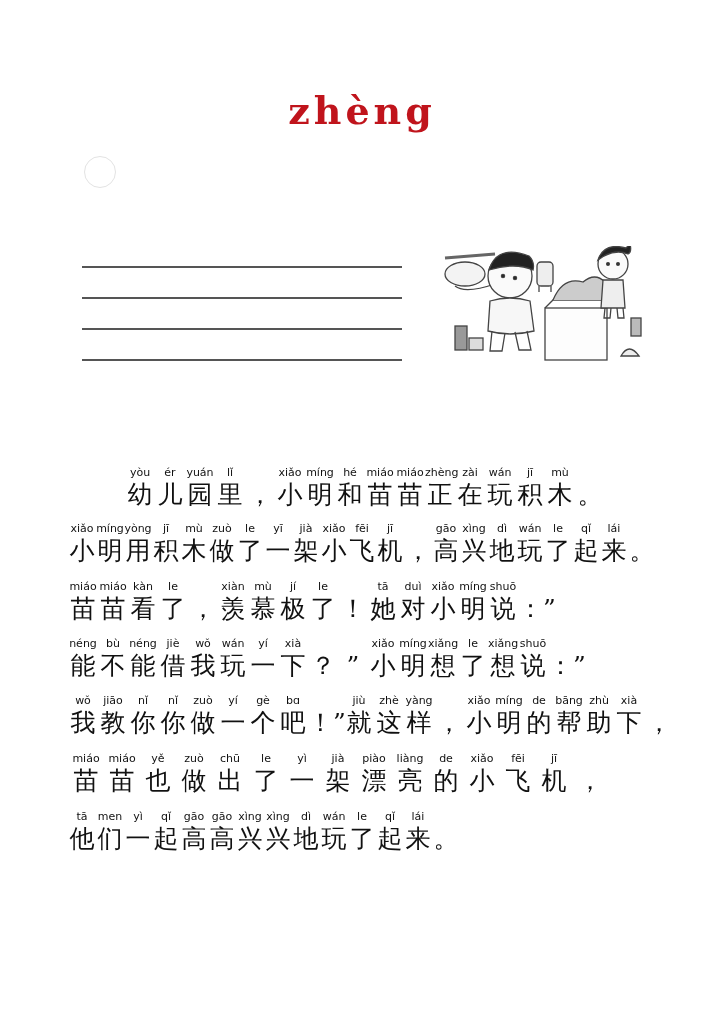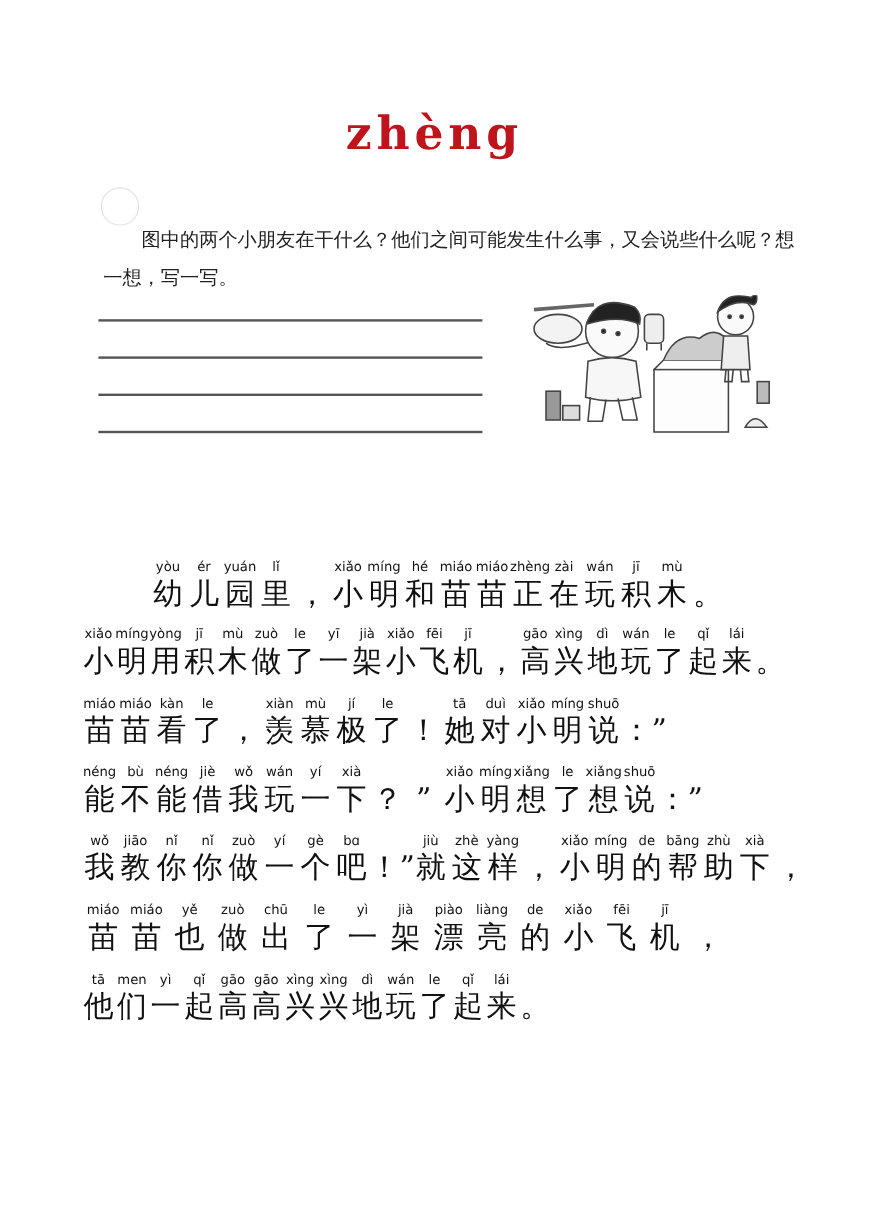--- a/index.html
+++ b/index.html
@@ -22,21 +22,20 @@
         height:14px; line-height:14px; color:#111; }
   .hz { display:block; font-size:25px; line-height:30px; color:#111; }
 </style>
 </head>
 <body>
 
 <div class="title" style="color: rgb(192, 20, 28);">zhèng</div>
 
 <div class="prompt-box">
   <div class="corner-circle"></div>
-  <div class="prompt-text">图中的两个小朋友在干什么？他们之间可能发生什么事，又会说些什么呢？想一想，写一写。</div>
   <div class="answer-lines">
     <div class="answer-line"></div>
     <div class="answer-line"></div>
     <div class="answer-line"></div>
     <div class="answer-line"></div>
   </div>
   <div class="illustration">
     <svg width="225" height="124" viewBox="0 0 225 124" fill="none" stroke="#444" stroke-width="1.3">
 
       <line x1="10" y1="12" x2="60" y2="8" stroke-width="3" stroke="#666"></line>

